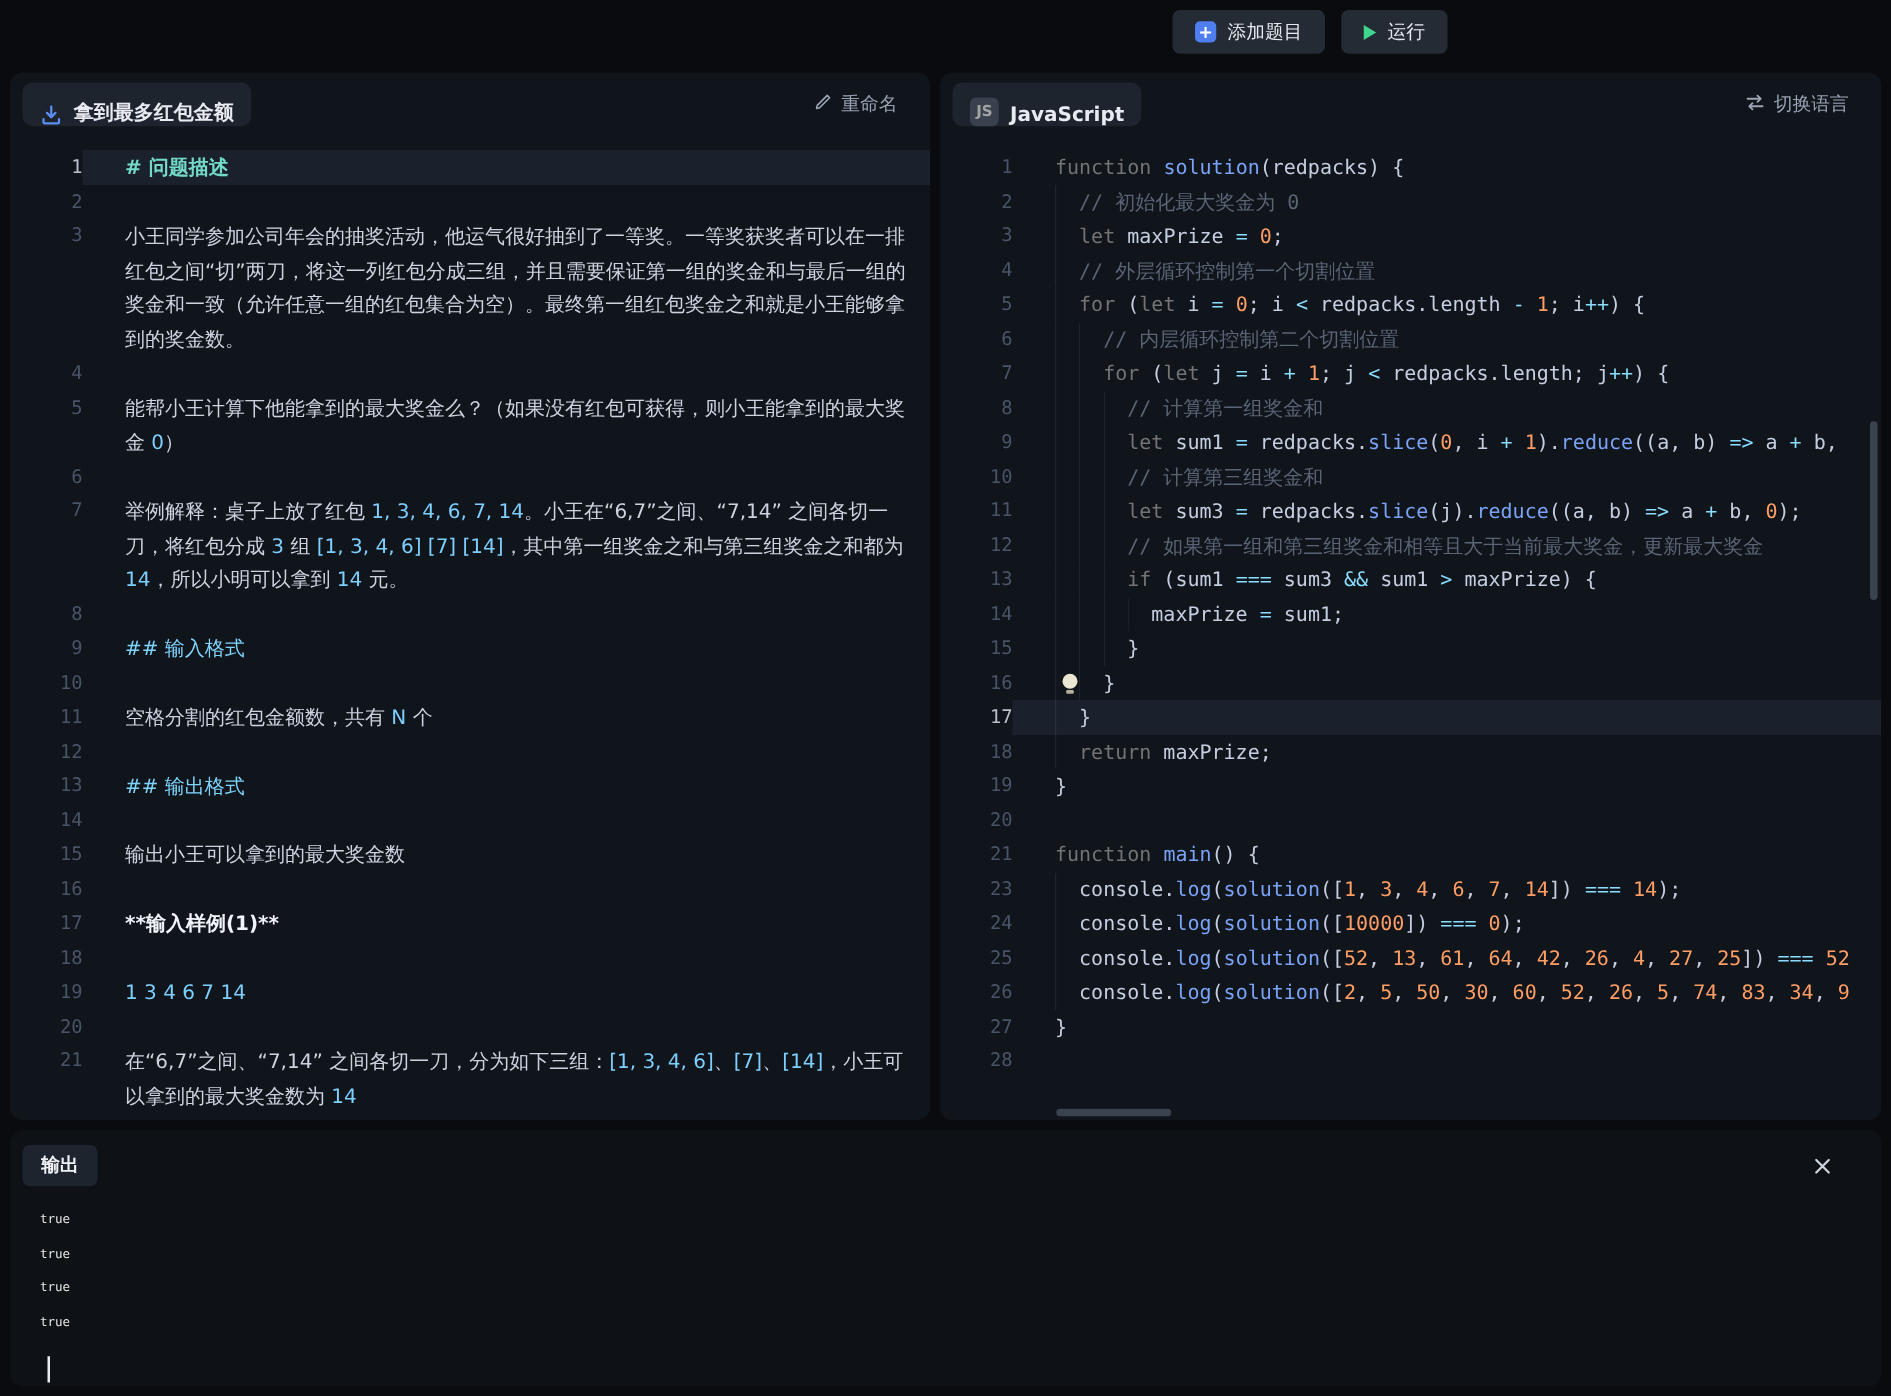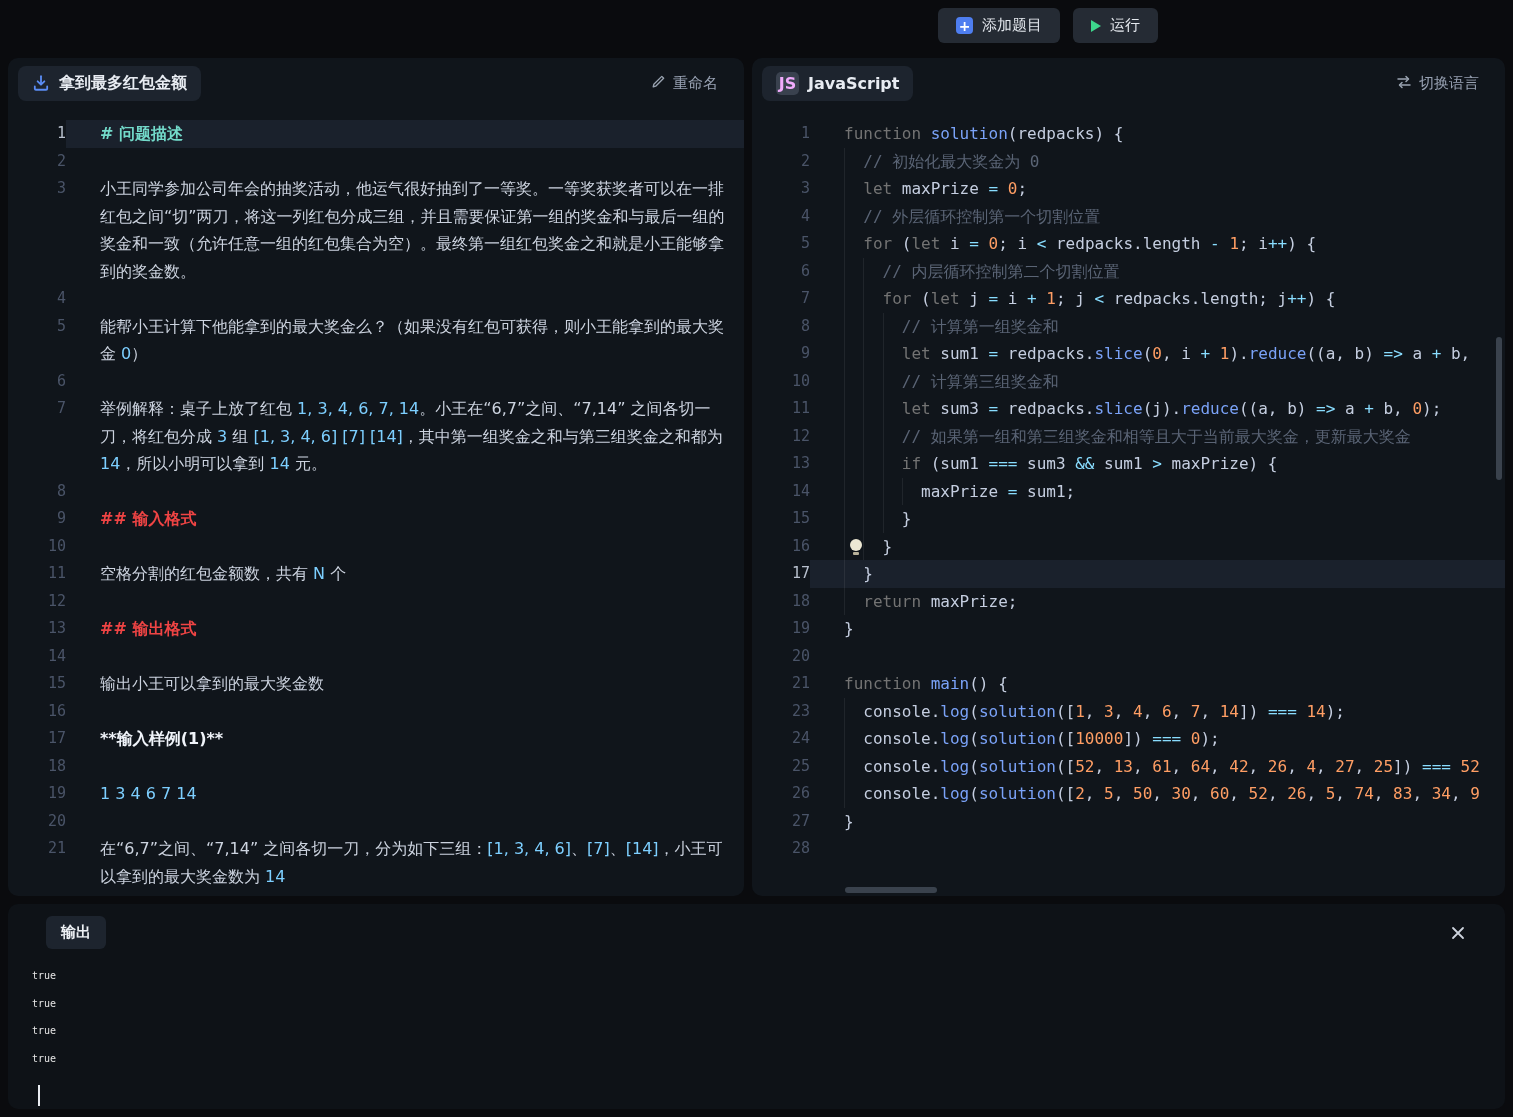--- a/index.html
+++ b/index.html
@@ -15,63 +15,63 @@
   .play-ic{width:0;height:0;border-top:6px solid transparent;border-bottom:6px solid transparent;
     border-left:10px solid #3dd68c;}
 
   
   .main{display:flex;gap:8px;margin:0 8px;height:838px;}
   .panel{background:#10151b;border-radius:10px;overflow:hidden;position:relative;}
   .panel.left{flex:0 0 736px;}
   .panel.right{flex:1;min-width:0;}
   .panel-header{height:50px;display:flex;align-items:center;justify-content:space-between;
     padding:0 20px 0 10px;}
-  .chip{display:flex;align-items:center;gap:9px;background:#1d242e;border-radius:8px;height:35px;
+  .chip{display:flex;align-items:flex-end;gap:9px;background:#1d242e;border-radius:8px;height:35px;
     padding:0 14px;color:#e8ecf2;font-size:16px;font-weight:bold;}
   .hdr-btn{display:flex;align-items:flex-start;gap:7px;color:#98a2b3;font-size:15px;cursor:pointer;
     background:none;border:none;font-family:inherit;}
   .js-badge{display:flex;align-items:center;justify-content:center;width:23px;height:23px;
-    border-radius:5px;background:#39414e;color:#f0abfc;font-size:16px;font-weight:bold;}
+    border-radius:5px;background:#39414e;color:#a3a3a3;font-size:12px;font-weight:bold;}
 
   
   .ed-body{height:calc(100% - 50px);padding-top:12px;overflow:hidden;}
   .ed-row{display:flex;min-height:27.5px;line-height:27.5px;position:relative;}
   .gutter{flex:0 0 58px;text-align:right;color:#4a5468;
     font-family:"DejaVu Sans Mono",monospace;font-size:15px;user-select:none;}
   .ed-content{flex:1;padding-left:34px;min-width:0;}
   .ed-content.md{font-size:16px;color:#ccd3df;padding-right:16px;}
   .ed-content.code{font-family:"DejaVu Sans Mono",monospace;font-size:16px;color:#c5cee0;
     white-space:pre;overflow:hidden;}
   .ed-row.hl .ed-content{background:#1a212c;}
   .ed-row.hl .gutter{color:#b8c0cd;}
   .g{display:inline-block;width:2ch;height:27.5px;vertical-align:top;
     box-shadow:inset 1px 0 0 rgba(255,255,255,0.07);}
 
   
   .k{color:#737373}.fn{color:#7aa2f7}.num{color:#ff9e64}.cm{color:#5a6475}.op{color:#89ddff}
   .md-h1{color:#73daca;font-weight:bold}
-  .md-h2{color:#ef4444;font-weight:bold}
+  .md-h2{color:#7dd3fc;font-weight:normal}
   .mdnum{color:#7dcfff}
   .mdbold{color:#f0f4fa;font-weight:bold}
 
   
   .bulb{position:absolute;left:97px;top:6px;width:14px;height:16px;}
   .bulb::before{content:"";position:absolute;top:0;left:1px;width:12px;height:12px;
     border-radius:50%;background:#ece7d3;}
   .bulb::after{content:"";position:absolute;bottom:0;left:4px;width:6px;height:3px;
     border-radius:1px;background:#b8b19a;}
 
   
   .vthumb{position:absolute;right:3px;top:279px;width:6px;height:143px;border-radius:3px;background:#3a424d;}
   .hthumb{position:absolute;left:93px;bottom:3px;width:92px;height:6px;border-radius:3px;background:#3a424d;}
 
   
   .bottom{margin:8px;height:205px;background:#0e1217;border-radius:10px;position:relative;overflow:hidden;}
   .out-chip{position:absolute;left:10px;top:12px;height:33px;display:flex;align-items:center;
-    padding:0 15px;background:#1d242e;border-radius:6px;color:#eef1f5;font-size:15px;font-weight:bold;margin-left:28px;}
+    padding:0 15px;background:#1d242e;border-radius:6px;color:#eef1f5;font-size:15px;font-weight:bold;}
   .out-close{position:absolute;right:38px;top:20px;background:none;border:none;cursor:pointer;padding:2px;line-height:0;}
   .out-body{position:absolute;left:24px;top:58px;font-family:"DejaVu Sans Mono",monospace;
     font-size:10px;line-height:27.5px;color:#e5e5e5;}
   .watermark{position:absolute;right:26px;bottom:22px;font-size:24px;font-weight:600;
     color:rgba(208,217,232,0.82);letter-spacing:1px;}
   .cursor{position:absolute;left:30px;bottom:3px;width:2px;height:21px;background:#e9ecf1;}
 </style>
 </head>
 <body>
 

